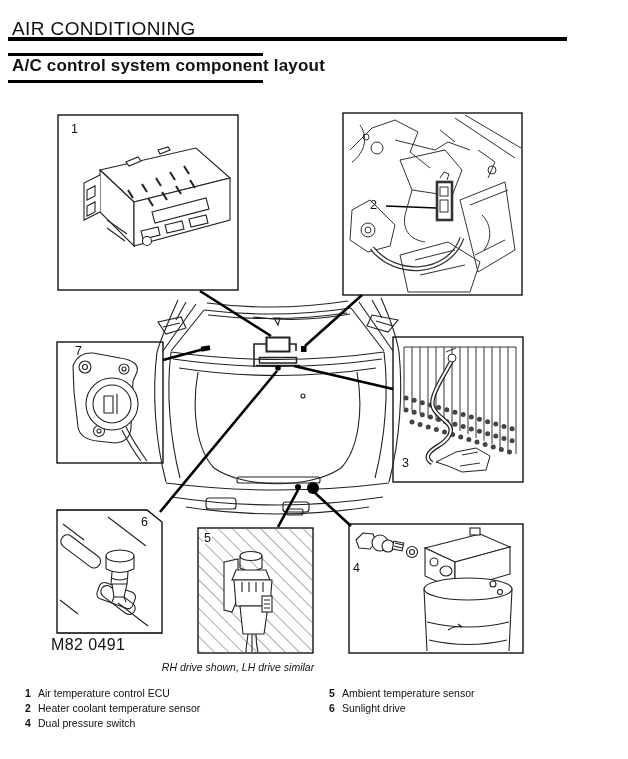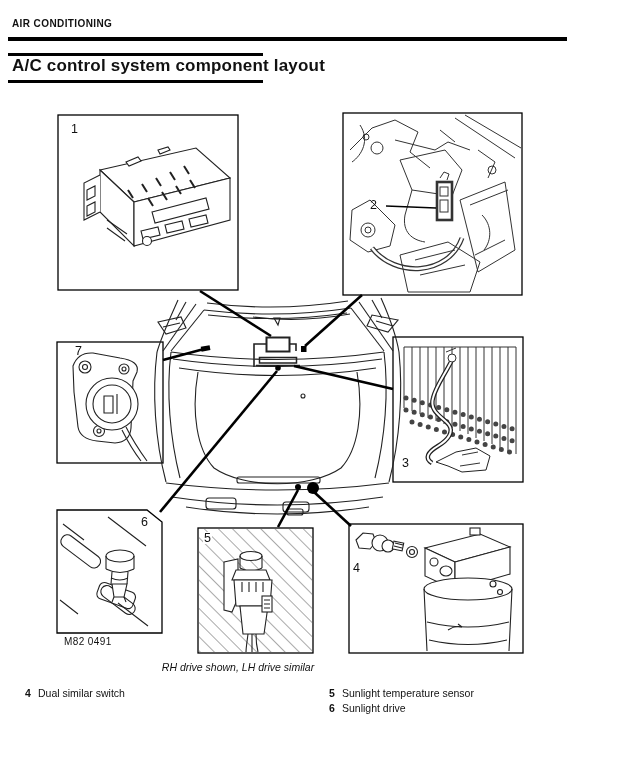--- a/index.html
+++ b/index.html
@@ -1,28 +1,28 @@
 <!DOCTYPE html>
 <html><head>
 <meta charset="utf-8">
 <style>
   html,body{margin:0;padding:0;}
   body{
     width:628px;height:759px;position:relative;background:#fff;
     font-family:"Liberation Sans",sans-serif;color:#111;overflow:hidden;
   }
-  .page-title{position:absolute;left:12px;top:18px;font-size:10px;letter-spacing:.4px;font-weight:700;}
+  .page-title{position:absolute;left:12px;top:18px;font-size:19px;letter-spacing:.4px;font-weight:400;}
   .rule-main{position:absolute;left:8px;top:37px;width:559px;height:4px;background:#000;}
   .rule-sub{position:absolute;left:8px;width:255px;height:2.5px;background:#000;}
   .rule-sub.top{top:53px;} .rule-sub.bottom{top:80px;}
   .section-title{position:absolute;left:12px;top:56px;font-size:17px;font-weight:bold;letter-spacing:.2px;}
   .diagram-svg{position:absolute;left:0;top:0;}
   .num{position:absolute;font-size:12.5px;color:#111;line-height:12px;}
   .num.bg{background:#fff;padding:0 1px;}
-  .figure-ref{position:absolute;left:64px;top:636px;font-size:10px;letter-spacing:.4px;}
+  .figure-ref{position:absolute;left:51px;top:636px;font-size:16px;letter-spacing:.4px;}
   .caption{position:absolute;left:108px;top:661px;width:260px;text-align:center;
     font-size:10.5px;font-style:italic;}
   .legend{position:absolute;top:686px;left:0;width:628px;font-size:10.5px;}
   .lcol{position:absolute;top:0;}
   .lcol.c1{left:25px;width:290px;} .lcol.c2{left:329px;width:280px;}
   .lrow{line-height:15.2px;white-space:nowrap;}
   .lnum{display:inline-block;width:13px;font-weight:bold;}
 </style>
 </head>
 <body>
@@ -247,24 +247,30 @@
 <span class="num bg" style="left:203px;top:532px">5</span>
 <span class="num" style="left:141px;top:516px">6</span>
 <span class="num" style="left:75px;top:345px">7</span>
 
 <div class="figure-ref">M82 0491</div>
 <div class="caption">RH drive shown, LH drive similar</div>
 
 <div class="legend">
   <div class="lcol c1">
     <div class="lrow">
-      <span class="lnum">4</span><span>Dual similar switch</span>
+      <span class="lnum">1</span><span>Air temperature control ECU</span>
+    </div>
+    <div class="lrow">
+      <span class="lnum">2</span><span>Heater coolant temperature sensor</span>
+    </div>
+    <div class="lrow">
+      <span class="lnum">4</span><span>Dual pressure switch</span>
     </div>
   </div>
   <div class="lcol c2">
     <div class="lrow">
-      <span class="lnum">5</span><span>Sunlight temperature sensor</span>
+      <span class="lnum">5</span><span>Ambient temperature sensor</span>
     </div>
     <div class="lrow">
       <span class="lnum">6</span><span>Sunlight drive</span>
     </div>
   </div>
 </div>
 
 </body></html>

